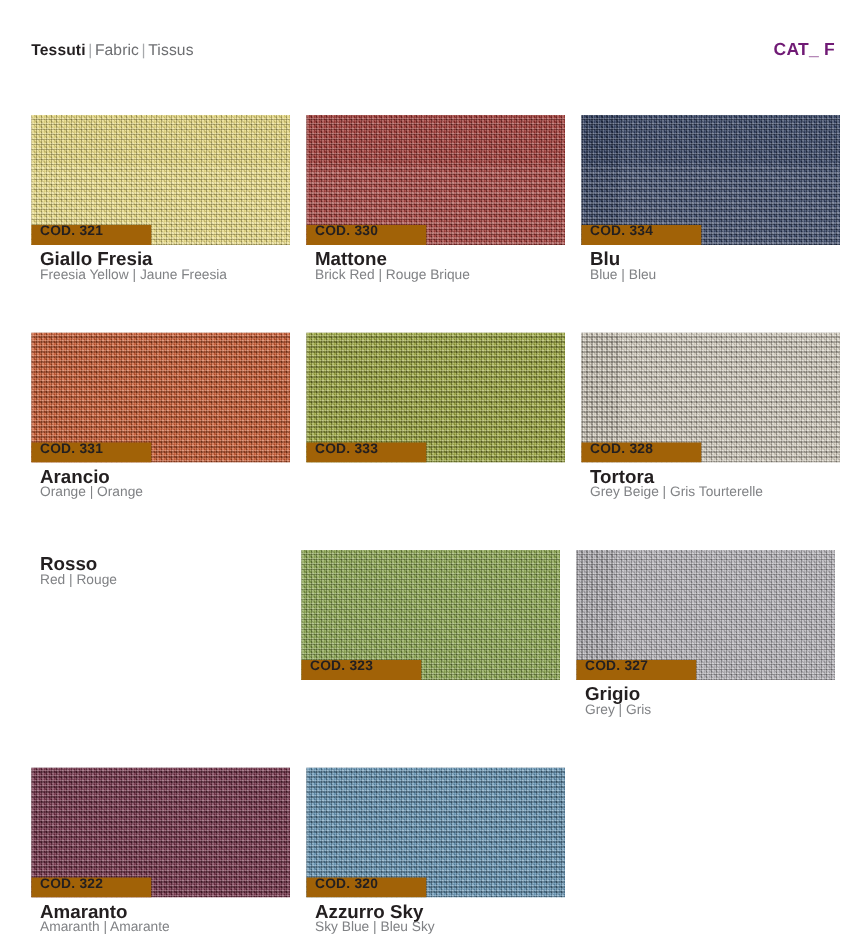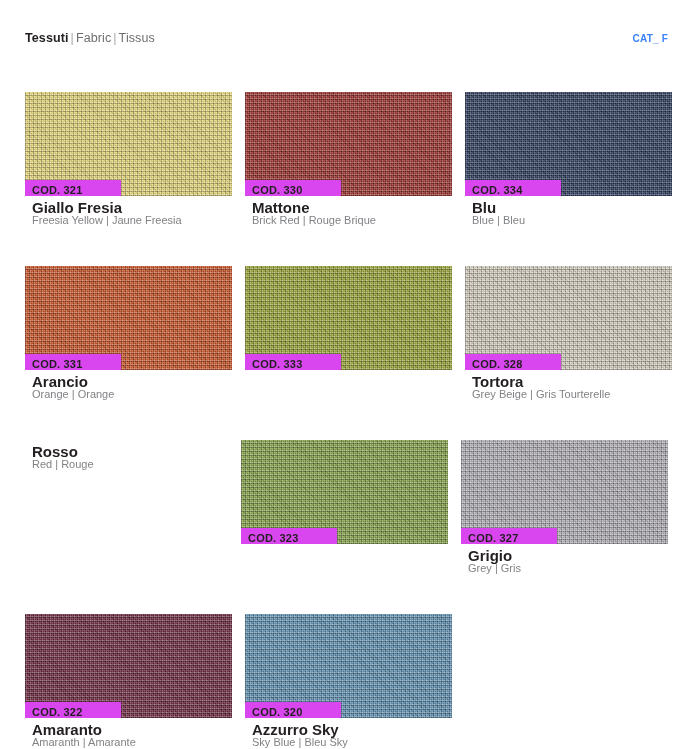--- a/index.html
+++ b/index.html
@@ -47,23 +47,23 @@
     color: #a7a9ac;
     font-weight: normal;
     padding: 0 2px;
   }
   .header-left .en,
   .header-left .fr {
     color: #6d6e71;
     font-weight: normal;
   }
   .header-right {
-    font-size: 10px;
+    font-size: 14px;
     font-weight: bold;
-    color: #3b82f6;
+    color: #701a75;
     letter-spacing: 0.2px;
     white-space: nowrap;
   }
 
   
   .grid {
     position: absolute;
     left: 25px;
     top: 92px;
     width: 643px;
@@ -119,23 +119,23 @@
         rgba(255,255,255,0.07) 1px, rgba(255,255,255,0.07) 3px);
   }
 
   
   .code-tab {
     position: absolute;
     left: 0;
     bottom: 0;
     width: 96px;
     height: 16px;
-    background: #d946ef;
+    background: #a16207;
     display: flex;
-    align-items: flex-end;
+    align-items: flex-start;
   }
   .code-tab .code-text {
     font-size: 11px;
     font-weight: bold;
     color: #231f20;
     letter-spacing: 0.2px;
     padding-left: 7px;
     line-height: 1;
   }
 

